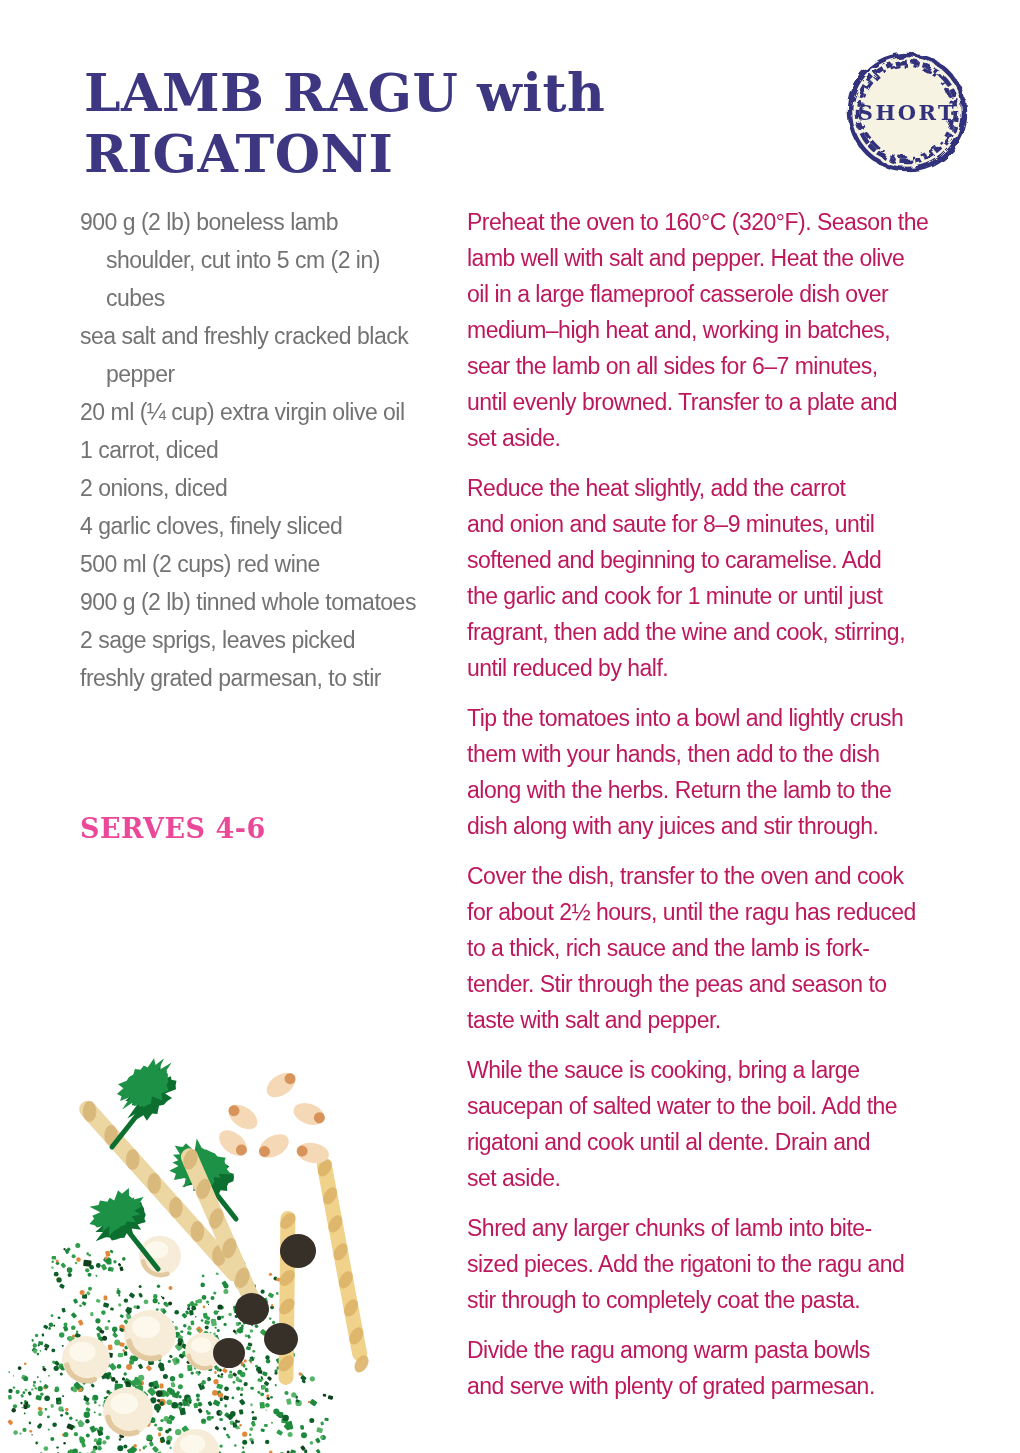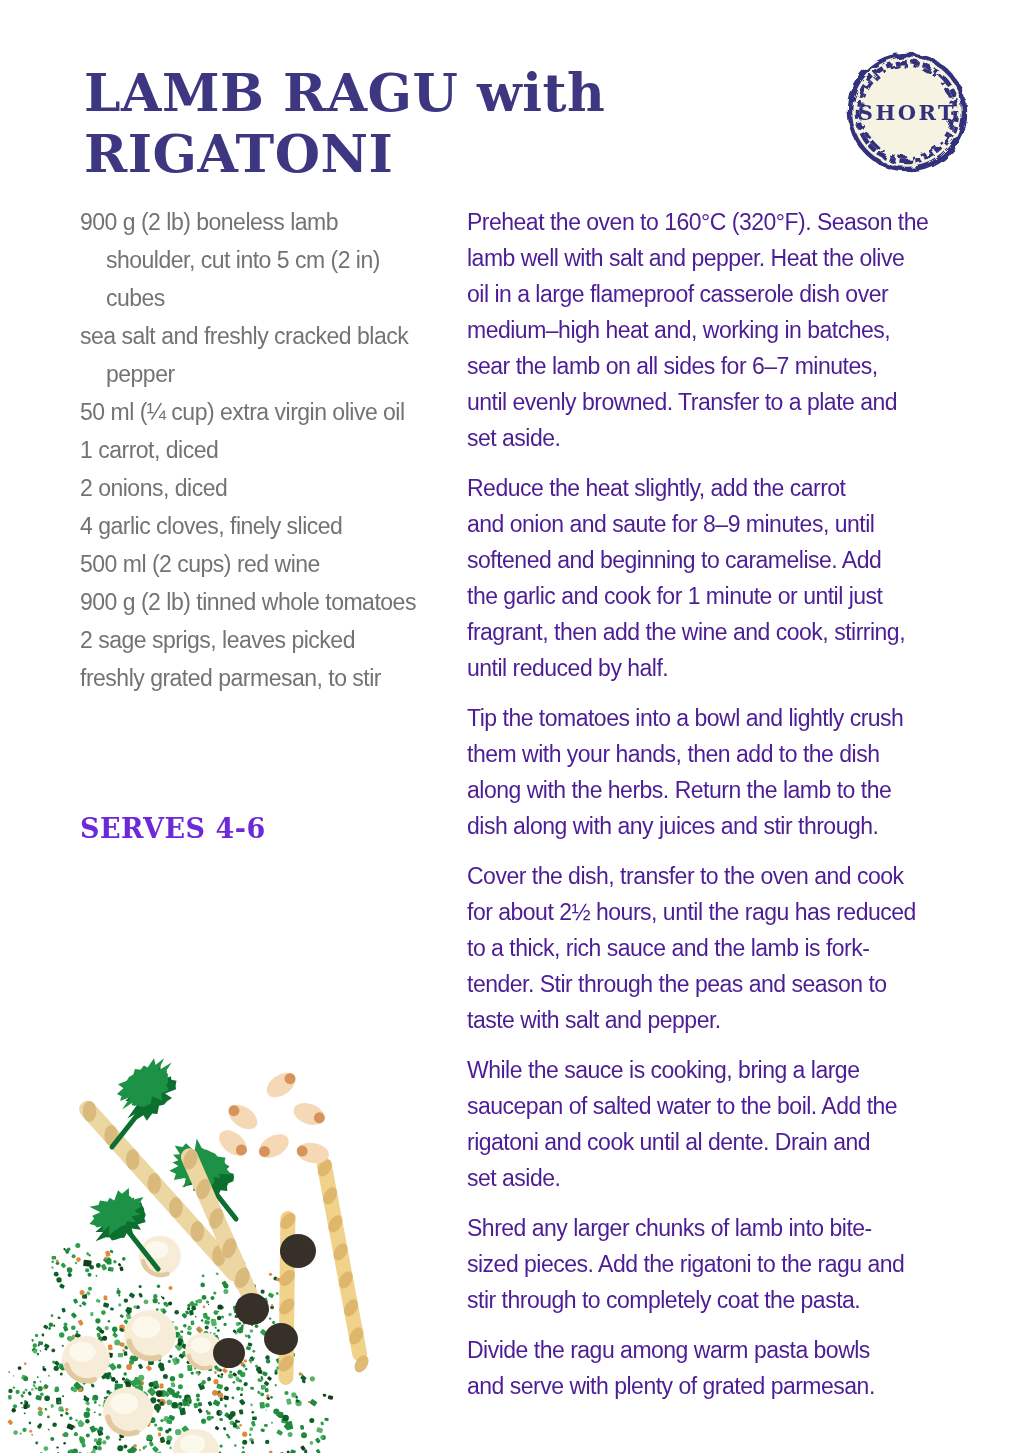--- a/index.html
+++ b/index.html
@@ -57,31 +57,31 @@
   }
   .serves {
     position: absolute;
     left: 80px;
     top: 813px;
     margin: 0;
     font-family: "DejaVu Serif", serif;
     font-weight: 700;
     font-size: 27px;
     letter-spacing: 0.5px;
-    color: #6d28d9;
+    color: #ec4899;
   }
   .method {
     position: absolute;
     left: 467px;
     top: 204px;
     width: 520px;
     font-size: 23px;
     line-height: 36px;
     letter-spacing: -0.5px;
-    color: #4c1d95;
+    color: #be185d;
   }
   .method .step {
     margin: 0 0 14px 0;
     white-space: pre-line;
   }
   .illo {
     position: absolute;
     left: 0;
     top: 1023px;
   }
@@ -110,21 +110,21 @@
       <text x="66" y="74" text-anchor="middle" fill="#31317c">SHORT</text>
     </svg>
   </div>
 
   <ul class="ingredients">
     <li>900 g (2 lb) boneless lamb
 shoulder, cut into 5 cm (2 in)
 cubes</li>
     <li>sea salt and freshly cracked black
 pepper</li>
-    <li>50 ml (¼ cup) extra virgin olive oil</li>
+    <li>20 ml (¼ cup) extra virgin olive oil</li>
     <li>1 carrot, diced</li>
     <li>2 onions, diced</li>
     <li>4 garlic cloves, finely sliced</li>
     <li>500 ml (2 cups) red wine</li>
     <li>900 g (2 lb) tinned whole tomatoes</li>
     <li>2 sage sprigs, leaves picked</li>
     <li>freshly grated parmesan, to stir</li>
   </ul>
 
   <p class="serves">SERVES 4-6</p>

